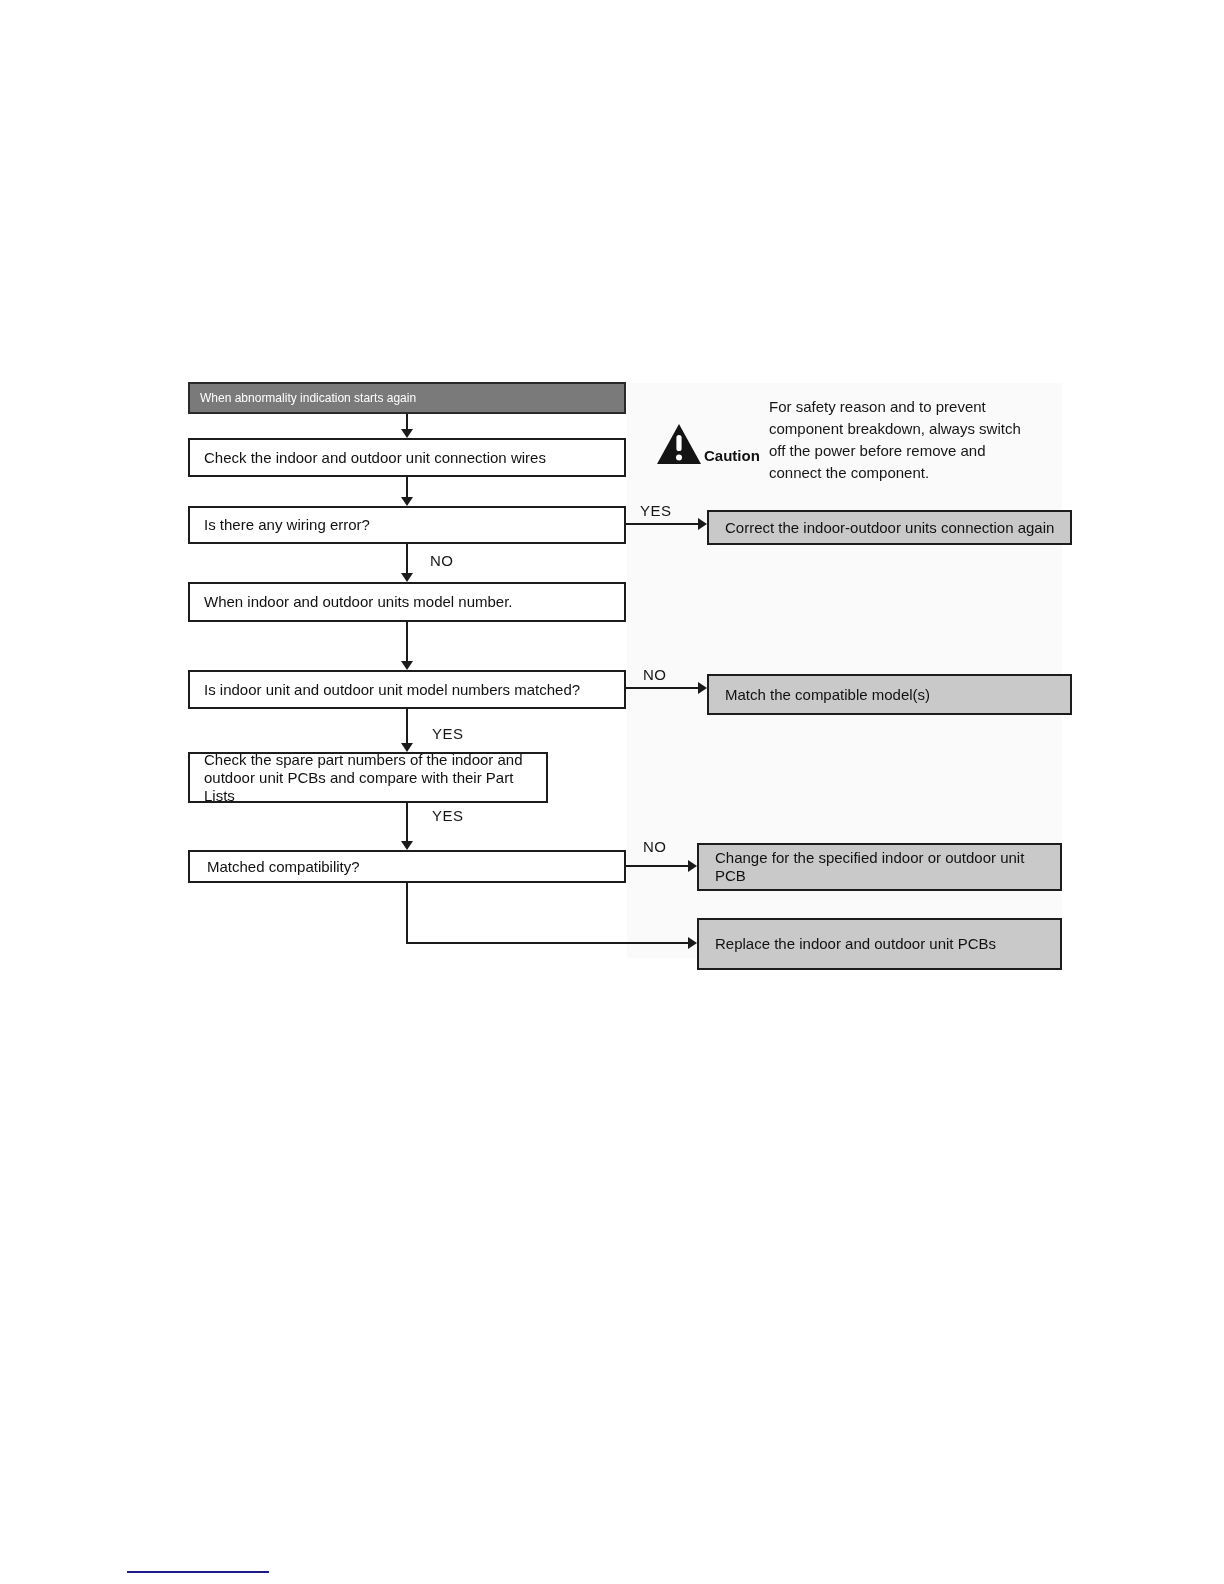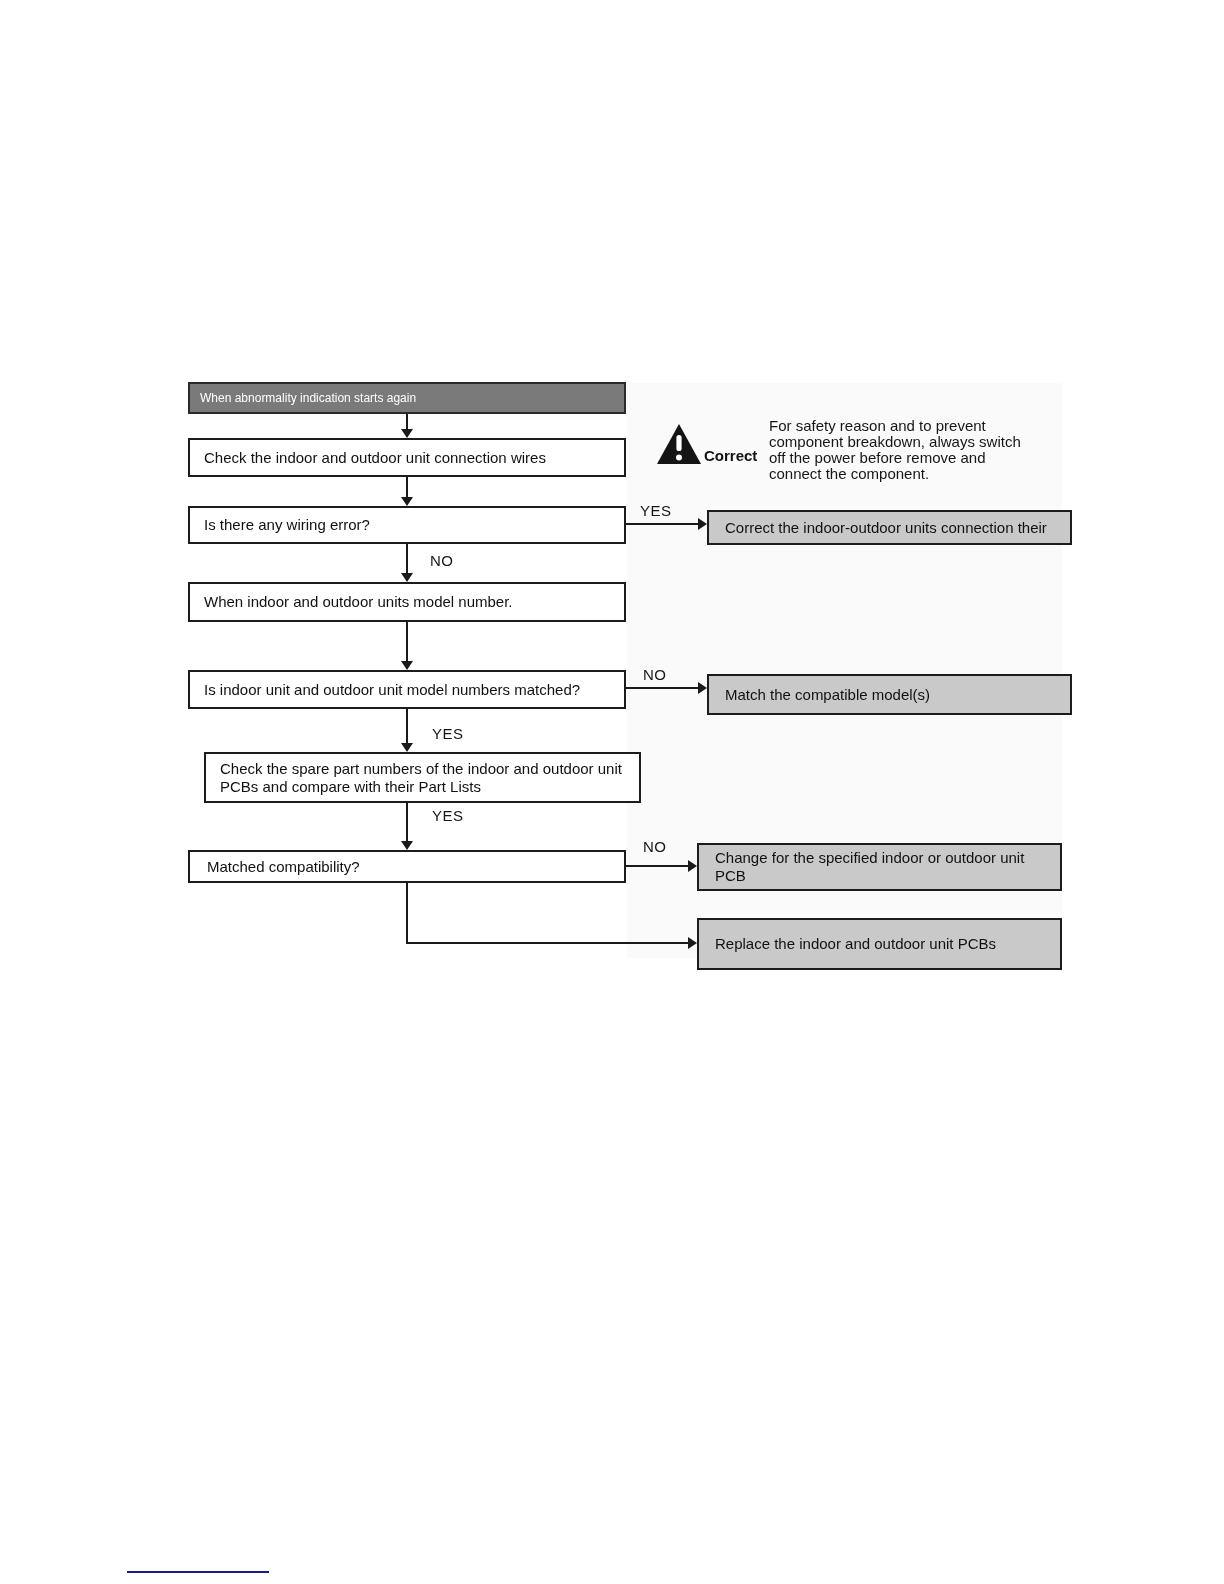--- a/index.html
+++ b/index.html
@@ -51,22 +51,22 @@
   }
   .branch-label{
     position:absolute;font-size:15px;font-weight:bold;color:#161616;
     letter-spacing:0.5px;
   }
   .caution-label{
     position:absolute;left:704px;top:447px;
     font-size:15px;font-weight:bold;color:#111;
   }
   .caution-text{
-    position:absolute;left:769px;top:418px;width:300px;
-    font-size:15px;line-height:16px;color:#161616;
+    position:absolute;left:769px;top:396px;width:300px;
+    font-size:15px;line-height:22px;color:#161616;
     white-space:pre-line;
   }
   .caution-icon{position:absolute;left:655px;top:422px;}
   .footer-rule{
     position:absolute;left:127px;top:1571px;width:142px;height:2px;
     background:#1b1b8e;
   }
 </style>
 </head>
 <body>
@@ -88,30 +88,30 @@
   </div>
 
   <div class="node process" style="left:188px;top:582px;width:438px;height:40px;">
     <span>When indoor and outdoor units model number.</span>
   </div>
 
   <div class="node process" style="left:188px;top:670px;width:438px;height:39px;">
     <span>Is indoor unit and outdoor unit model numbers matched?</span>
   </div>
 
-  <div class="node process" style="left:204px;top:752px;width:437px;height:51px;">
+  <div class="node process" style="left:188px;top:752px;width:360px;height:51px;">
     <span>Check the spare part numbers of the indoor and outdoor unit PCBs and compare with their Part Lists</span>
   </div>
 
   <div class="node process" style="left:188px;top:850px;width:438px;height:33px;padding-left:17px;">
     <span>Matched compatibility?</span>
   </div>
 
   <div class="node action" style="left:707px;top:510px;width:365px;height:35px;">
-    <span>Correct the indoor-outdoor units connection their</span>
+    <span>Correct the indoor-outdoor units connection again</span>
   </div>
 
   <div class="node action" style="left:697px;top:843px;width:365px;height:48px;">
     <span>Change for the specified indoor or outdoor unit PCB</span>
   </div>
 
   <div class="node action" style="left:707px;top:674px;width:365px;height:41px;">
     <span>Match the compatible model(s)</span>
   </div>
 
@@ -157,21 +157,21 @@
   <div class="hline" style="left:406px;top:942px;width:282px;"></div>
   <div class="ah-right" style="left:688px;top:937px;"></div>
 
   <div class="caution-icon">
     <svg width="48" height="44" viewBox="0 0 48 44">
       <polygon points="24,2 46,42 2,42" fill="#141414"></polygon>
       <rect x="21.4" y="13" width="5.2" height="16" rx="2.6" fill="#ffffff"></rect>
       <circle cx="24" cy="35.5" r="3" fill="#ffffff"></circle>
     </svg>
   </div>
-  <div class="caution-label">Correct</div>
+  <div class="caution-label">Caution</div>
   <div class="caution-text">For safety reason and to prevent
 component breakdown, always switch
 off the power before remove and
 connect the component.</div>
 
   <div class="footer-rule"></div>
 
 </div>
 
 </body></html>

